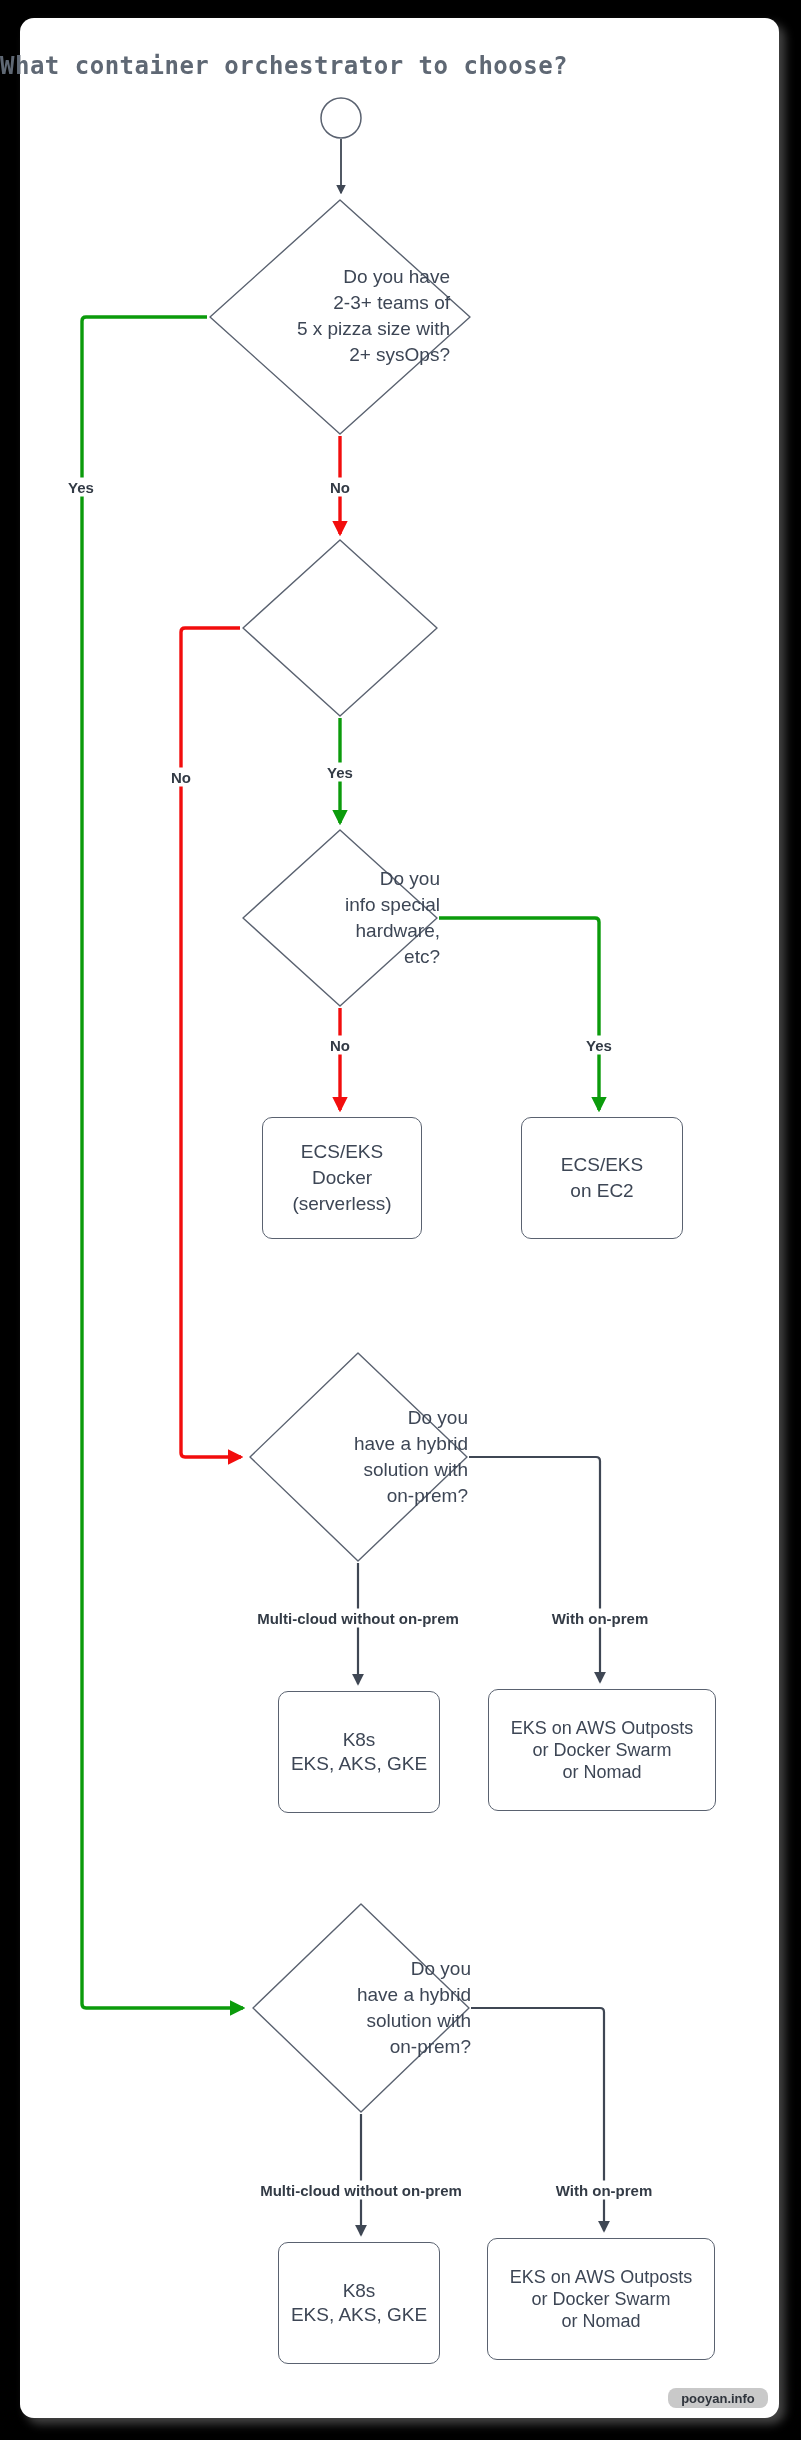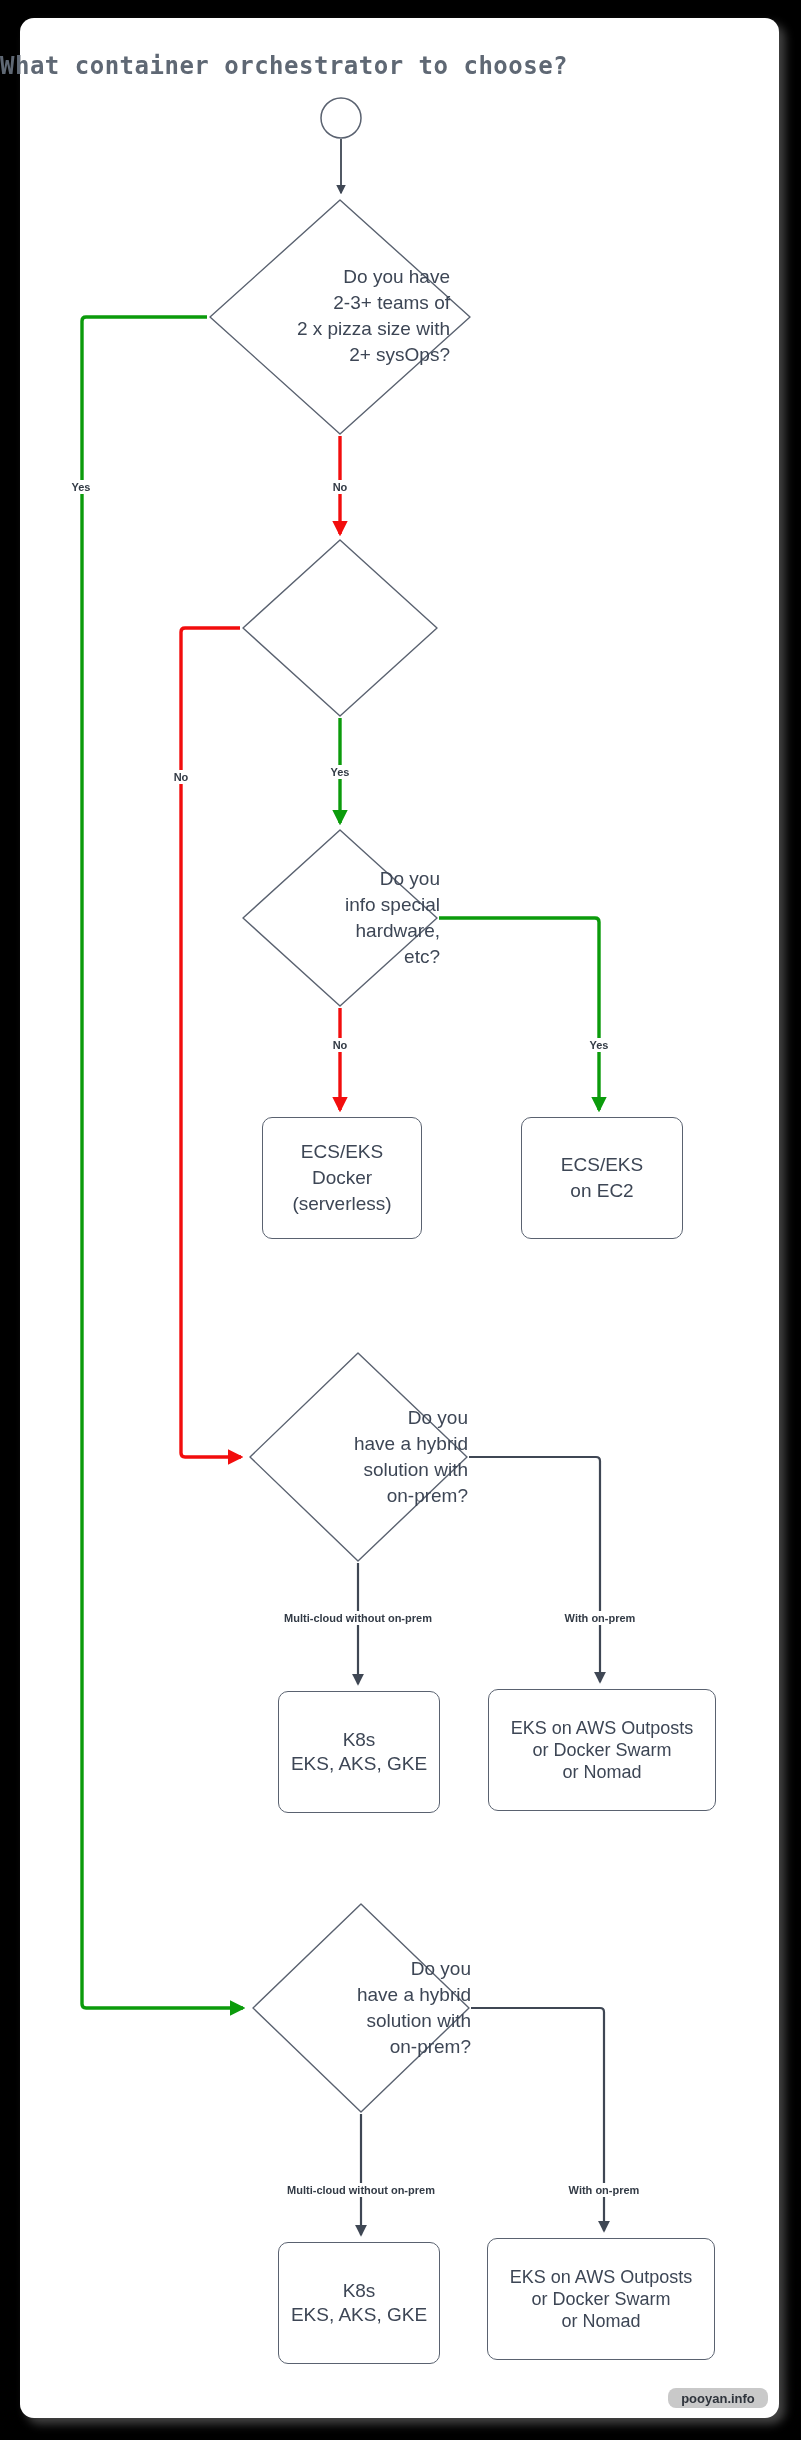--- a/index.html
+++ b/index.html
@@ -32,21 +32,21 @@
     background:#fff;border:1.4px solid #5a6270;border-radius:10px;
     display:flex;align-items:center;justify-content:center;
     text-align:center;color:#3d4655;
   }
   .result-box .inner{width:100%;}
   .fs19{font-size:19px;line-height:26px;}
   .fs18{font-size:18px;line-height:22px;justify-content:center;}
   .edge-label{
     position:absolute;transform:translate(-50%,-50%);
     background:#fff;padding:1px 4px;
-    font-size:11px;font-weight:bold;color:#333b46;
+    font-size:15px;font-weight:bold;color:#333b46;
     white-space:nowrap;
   }
   .watermark{
     position:absolute;left:668px;top:2388px;width:100px;height:20px;
     background:#c9c9c9;color:#2f343c;
     font-size:13px;font-weight:bold;
     display:flex;align-items:center;justify-content:center;
     border-radius:8px;
   }
   .line{display:block;}
@@ -103,21 +103,21 @@
     <path d="M361,2114 L361,2235" fill="none" stroke="#3f4754" stroke-width="2.2" marker-end="url(#arrow-dark)"></path>
 
     <path d="M471,2008 L600,2008 Q604,2008 604,2012 L604,2231" fill="none" stroke="#3f4754" stroke-width="2.2" marker-end="url(#arrow-dark)"></path>
   </svg>
 
   <div class="page-title">What container orchestrator to choose?</div>
 
   <div class="node-text" style="left:230px;top:264px;width:220px;">
     <span class="line">Do you have</span>
     <span class="line">2-3+ teams of</span>
-    <span class="line">2 x pizza size with</span>
+    <span class="line">5 x pizza size with</span>
     <span class="line">2+ sysOps?</span>
   </div>
   <div class="node-text" style="left:240px;top:866px;width:200px;">
     <span class="line">Do you</span>
     <span class="line">info special</span>
     <span class="line">hardware,</span>
     <span class="line">etc?</span>
   </div>
   <div class="node-text" style="left:248px;top:1405px;width:220px;">
     <span class="line">Do you</span>

